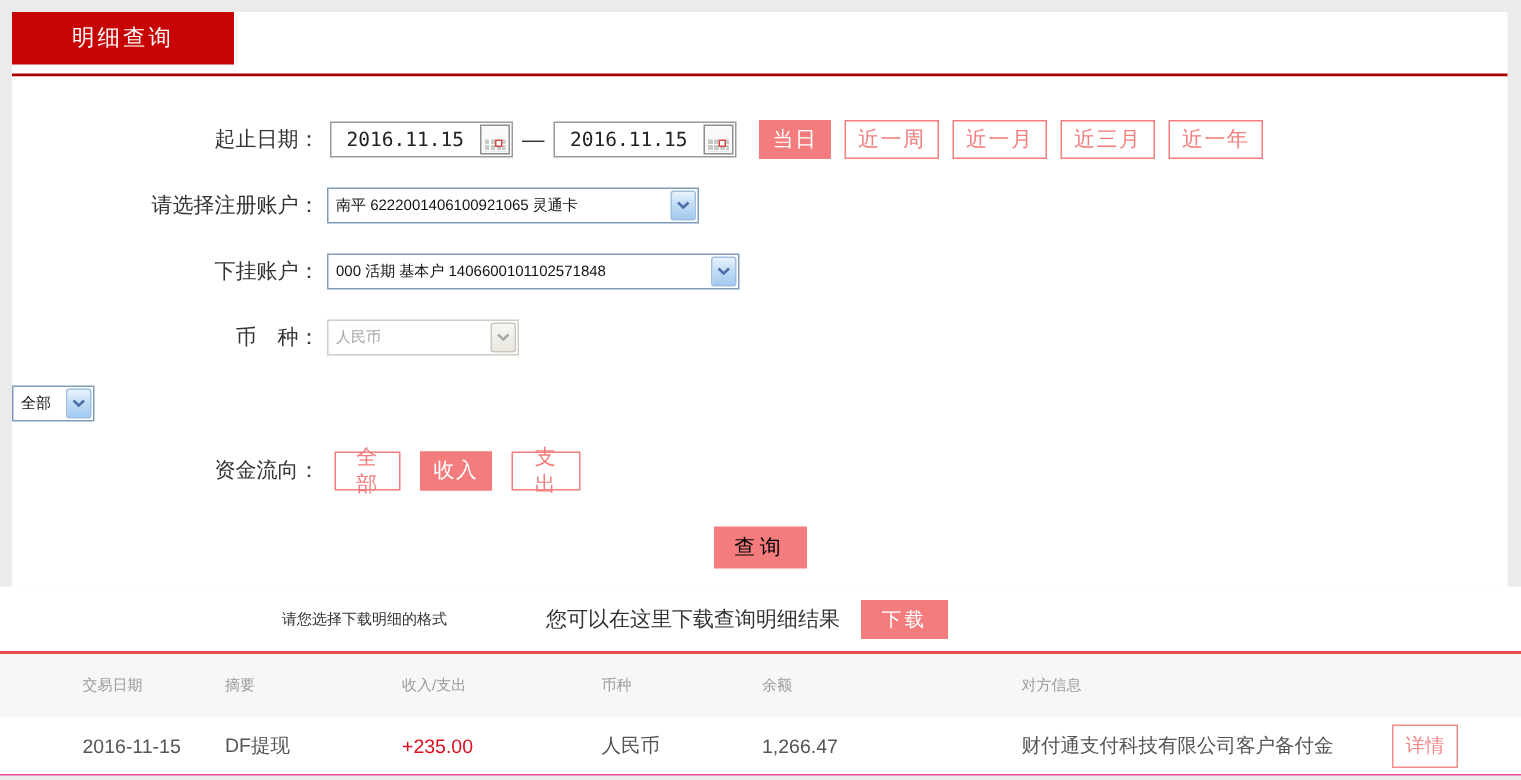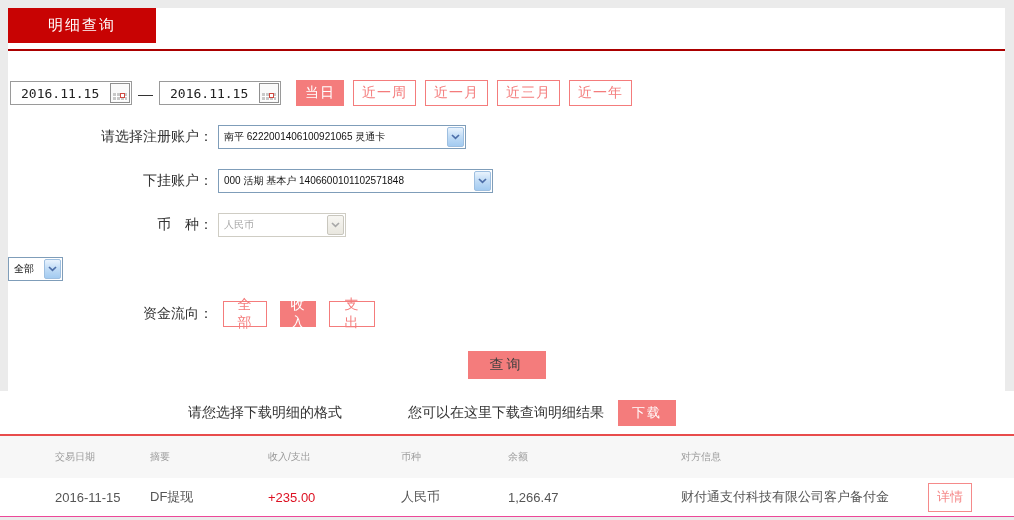--- a/index.html
+++ b/index.html
@@ -51,27 +51,27 @@
   .xpselect .arrow { width:17px; height:20px; margin:0 1px; flex:none; border-radius:2px;
     border:1px solid #9ebfe0; background:linear-gradient(180deg,#e9f3fd 0%,#c3ddf6 45%,#a3cbf1 100%);
     display:flex; align-items:center; justify-content:center; }
   .xpselect.disabled { border-color:#cfcdc4; color:#a6a6a6; cursor:default; }
   .xpselect.disabled .arrow { border-color:#c9c7be;
     background:linear-gradient(180deg,#f7f6f2 0%,#e9e7df 100%); }
   .xpselect.disabled .arrow svg path { stroke:#a8a8a8; }
 
   
   .query-row { margin-top:24px; text-align:center; }
-  .btn-primary { width:78px; height:28px; background:#f47c7c; color:#404040; border:none;
+  .btn-primary { width:62px; height:28px; background:#f47c7c; color:#000000; border:none;
     font-size:14px; letter-spacing:3px; cursor:pointer; font-family:inherit; }
 
   
   .download-strip { width:1014px; height:45px; background:#fff; border-bottom:2px solid #e84c4c;
     display:flex; align-items:center; padding-left:188px; }
-  .dl-label { font-size:14px; color:#333; margin-right:4px; }
+  .dl-label { font-size:10px; color:#333; margin-right:4px; }
   .dl-hint { font-size:14px; color:#333; margin-left:62px; margin-right:14px; }
   .btn-download { width:58px; height:26px; background:#f47c7c; color:#fff; border:none;
     font-size:13px; letter-spacing:2px; cursor:pointer; font-family:inherit; }
 
   
   .thead { width:1014px; height:42px; background:#f7f7f7; display:flex; align-items:center;
     color:#9b9b9b; font-size:10px; }
   .trow { width:1014px; height:39px; background:#fff; display:flex; align-items:center;
     color:#555; font-size:13px; border-bottom:1px solid #ec4899; }
   .col-date { width:150px; padding-left:55px; flex:none; }
@@ -90,20 +90,21 @@
 
 <div class="tabbar">
   <div class="tab">
     <span>明细查询</span>
   </div>
 </div>
 
 <div class="form-panel">
 
   <div class="form-row">
+    <span class="form-label">起止日期：</span>
     <span class="date-input">
       <input value="2016.11.15" style="">
       <span class="cal">
         <span class="bar-blue"></span><span class="bar-orange"></span>
         <span class="grid"></span><span class="mark"></span>
       </span>
     </span>
     <span class="dash">—</span>
     <span class="date-input">
       <input value="2016.11.15" style="">
@@ -162,21 +163,21 @@
         <svg width="9" height="6" viewBox="0 0 9 6">
             <path d="M1 1 L4.5 4.3 L8 1" stroke="#4d6ea8" stroke-width="1.7" fill="none"></path>
           </svg>
       </span>
     </span>
   </div>
 
   <div class="form-row" style="height:26px;margin-top:20px;">
     <span class="form-label">资金流向：</span>
     <button class="pill first" style="margin-left:5px;width:44px;">全部</button>
-    <button class="pill active" style="margin-left:13px;width:36px;">收入</button>
+    <button class="pill active" style="margin-left:13px;width:48px;">收入</button>
     <button class="pill" style="margin-left:13px;width:46px;">支出</button>
   </div>
 
   <div class="query-row">
     <button class="btn-primary">查询</button>
   </div>
 </div>
 
 <div class="download-strip">
   <span class="dl-label">请您选择下载明细的格式</span>

